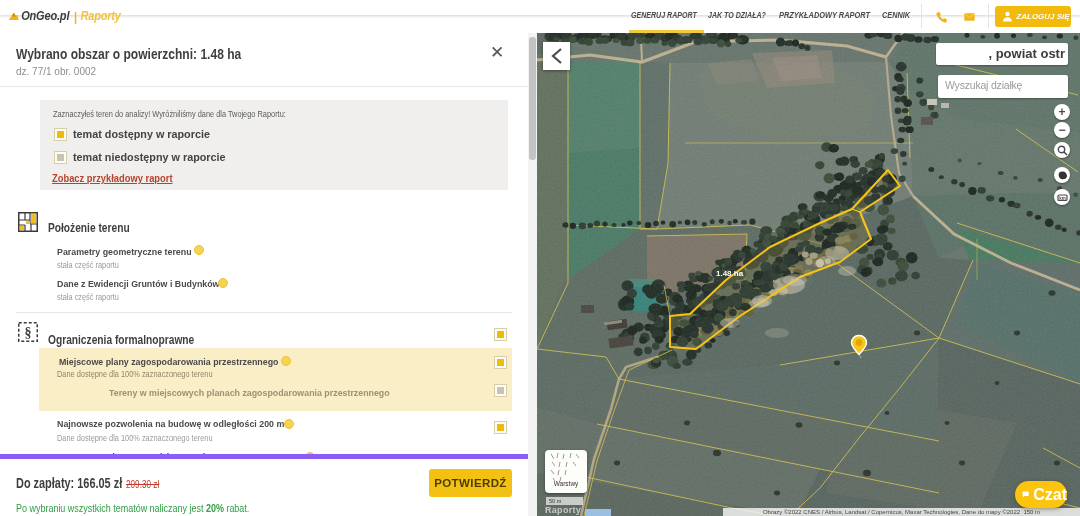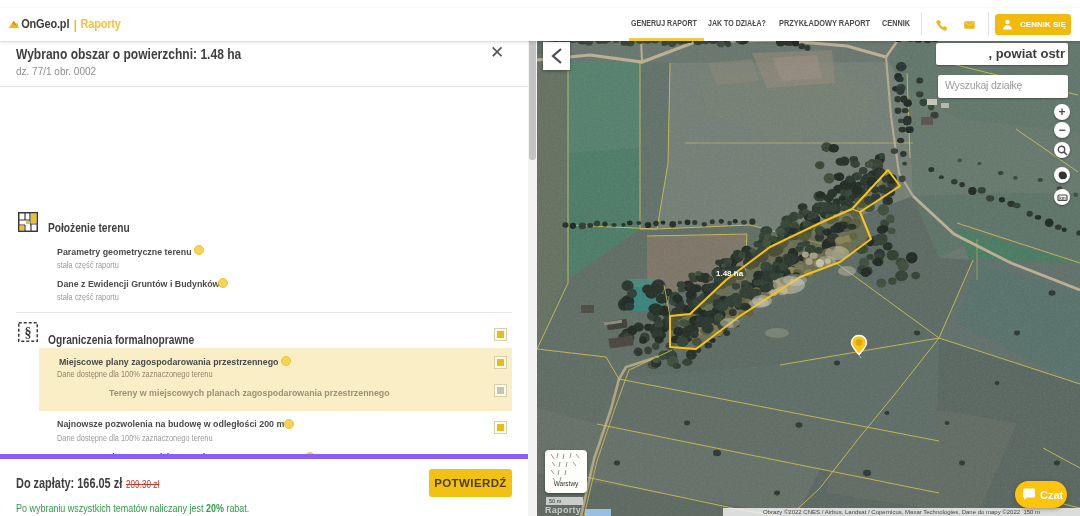--- a/index.html
+++ b/index.html
@@ -1,20 +1,20 @@
 <!DOCTYPE html>
 <html lang="pl"><head>
 <meta charset="utf-8">
 <title>OnGeo</title>
 <style>
 * { margin:0; padding:0; box-sizing:border-box; }
 html,body { width:1080px; height:516px; overflow:hidden; font-family:"Liberation Sans", sans-serif; background:#fff; }
 .abs { position:absolute; }
 
-#header { position:absolute; left:0; top:8px; width:1080px; height:33px; background:#fff; z-index:30; box-shadow:0 1px 3px rgba(0,0,0,.18); }
+#header { position:absolute; left:0; top:0; width:1080px; height:15px; background:#fff; z-index:30; box-shadow:0 1px 3px rgba(0,0,0,.18);font-style:italic; }
 #logo { position:absolute; left:8px; top:5px; height:22px; display:flex; align-items:center; transform:scaleX(0.88); transform-origin:0 50%; white-space:nowrap; }
 #logo .name { font-size:12.5px; font-weight:bold; color:#3d3d3d; letter-spacing:-0.2px; margin-left:2px; }
 #logo .bar { color:#f0b619; font-size:13px; font-weight:bold; margin:0 4px 0 5px; }
 #logo .rap { font-size:12.5px; font-weight:bold; color:#f4c23d; letter-spacing:-0.2px; }
 .nav { position:absolute; top:0; height:29px; display:flex; align-items:center; font-size:8.5px; font-weight:bold; color:#4b4b4b; letter-spacing:0; transform-origin:0 50%; white-space:nowrap; }
 #nav1 { left:631px; transform:scaleX(0.83);} #nav2 { left:708px; transform:scaleX(0.83);} #nav3 { left:779px; transform:scaleX(0.87);} #nav4 { left:882px; transform:scaleX(0.86);}
 #navline { position:absolute; left:629px; top:30px; width:75px; height:3px; background:#f2cb3d; }
 .vdiv { position:absolute; top:4px; width:1px; height:24px; background:#e4e4e4; }
 #loginbtn { position:absolute; left:995px; top:6px; width:76px; height:21px; background:#f2ba0c; border-radius:3px; display:flex; align-items:center; justify-content:center; }
 #loginbtn span { color:#fff; font-size:8px; font-weight:bold; letter-spacing:0; margin-left:20px; white-space:nowrap; }
@@ -52,21 +52,21 @@
 .mapbtn { position:absolute; width:16px; height:16px; border-radius:50%; background:#fff; box-shadow:0 1px 2px rgba(0,0,0,.4); display:flex; align-items:center; justify-content:center; font-size:12px; font-weight:bold; color:#4c4c4c; }
 #backbtn { position:absolute; left:543px; top:42px; width:27px; height:28px; background:#fff; box-shadow:0 1px 3px rgba(0,0,0,.4); display:flex; align-items:center; justify-content:center; z-index:10; }
 #sbox1 { position:absolute; left:936px; top:43px; width:132px; height:22px; background:#fff; border-radius:2px; box-shadow:0 1px 2px rgba(0,0,0,.3); z-index:10; font-size:13px; font-weight:bold; color:#3c3c3c; text-align:right; line-height:22px; padding-right:3px; }
 #sbox2 { position:absolute; left:938px; top:75px; width:130px; height:23px; background:#fff; border-radius:2px; box-shadow:0 1px 2px rgba(0,0,0,.3); z-index:10; font-size:10.5px; color:#9b9b9b; line-height:21px; padding-left:7px; letter-spacing:-0.2px; }
 #minimap { position:absolute; left:545px; top:450px; width:42px; height:43px; background:#fdfdfa; border-radius:4px; box-shadow:0 1px 3px rgba(0,0,0,.4); z-index:10; overflow:hidden; }
 #minimap .wl { position:absolute; left:0; top:30px; width:42px; text-align:center; font-size:6.5px; color:#333; }
 #scalebar { position:absolute; left:546px; top:497px; width:37px; height:8px; background:rgba(245,245,245,.7); z-index:10; font-size:5.5px; color:#333; line-height:8px; padding-left:3px; }
 #goog { position:absolute; left:545px; top:505px; z-index:10; font-size:9px; font-weight:bold; color:#d4d4d4; letter-spacing:0.3px; opacity:0.9; }
 #attrib { position:absolute; left:723px; top:508px; width:357px; height:8px; background:rgba(250,250,250,.8); z-index:10; font-size:6px; color:#444; line-height:8px; text-align:center; overflow:hidden; }
 #czat { position:absolute; left:1015px; top:481px; width:52px; height:27px; background:#fcc40f; border-radius:14px; box-shadow:0 1px 4px rgba(80,60,0,.5); z-index:10; display:flex; align-items:center; }
-#czat span { color:#fff; font-size:11px; font-weight:bold; margin-left:4px; }
+#czat span { color:#fff; font-size:16px; font-weight:bold; margin-left:4px; }
 </style>
 </head>
 <body>
 
 <div id="header">
   <div id="logo">
     <svg width="13" height="12" viewBox="0 0 16 14">
         <polygon points="1,12 8,3 11,7 13,5 15,12" fill="#f0b619"></polygon>
         <polygon points="8,3 11,7 9.5,8.5 6,6.5" fill="#c79107"></polygon>
       </svg>
@@ -86,21 +86,21 @@
   <svg class="abs" style="left:963px;top:13px;" width="13" height="8" viewBox="0 0 18 13">
       <rect x="0.5" y="0.5" width="17" height="12" rx="1.5" fill="#f0b619"></rect>
       <path d="M1 1.5 L9 7.5 L17 1.5" fill="none" stroke="#fff" stroke-width="1.1" opacity="0.55"></path>
     </svg>
   <div class="vdiv" style="left:988px;"></div>
   <div id="loginbtn">
     <svg class="abs" style="left:7px;top:5px;" width="11" height="11" viewBox="0 0 13 13">
         <circle cx="6.5" cy="3.6" r="2.6" fill="#fff"></circle>
         <path d="M1.2 12.5 C1.2 9.3 3.5 7.4 6.5 7.4 C9.5 7.4 11.8 9.3 11.8 12.5 Z" fill="#fff"></path>
       </svg>
-    <span>CENNIK SIĘ</span>
+    <span>ZALOGUJ SIĘ</span>
   </div>
 </div>
 
 <div id="map">
 <svg width="543" height="483" viewBox="0 0 543 483">
 <defs>
 <filter id="noise" x="0" y="0" width="100%" height="100%">
   <feTurbulence type="fractalNoise" baseFrequency="0.55" numOctaves="2" stitchTiles="stitch"></feTurbulence>
   <feColorMatrix type="saturate" values="0"></feColorMatrix>
   <feComponentTransfer>
@@ -862,20 +862,32 @@
 <text x="179" y="243" font-size="8" font-weight="bold" fill="#ffffff" font-family="Liberation Sans, sans-serif">1.48 ha</text>
 </svg>
 </div>
 
 <div id="panel">
   <div id="ptitle">Wybrano obszar o powierzchni: 1.48 ha</div>
   <div id="psub">dz. 77/1 obr. 0002</div>
   <div id="pclose">✕</div>
   <div id="phead-line"></div>
 
+  <div id="greybox">
+    <div class="intro">Zaznaczyłeś teren do analizy! Wyróżniliśmy dane dla Twojego Raportu:</div>
+    <div class="cb" style="left:14px; top:28px;">
+        <i></i>
+      </div>
+    <div class="cblabel" style="left:33px; top:28px;">temat dostępny w raporcie</div>
+    <div class="cb off" style="left:14px; top:51px;">
+        <i></i>
+      </div>
+    <div class="cblabel" style="left:33px; top:51px;">temat niedostępny w raporcie</div>
+    <div id="greylink">Zobacz przykładowy raport</div>
+  </div>
 
   <svg class="abs" style="left:18px;top:179px;" width="20" height="20" viewBox="0 0 20 20">
       <rect x="0.75" y="0.75" width="18.5" height="18.5" fill="#fff" stroke="#3a3a3a" stroke-width="1.5"></rect>
       <path d="M7 1 L7 8 M1 8 L12 8 M12 1 L12 12 M1 13 L7 13 M7 13 L7 19 M12 12 L19 12 M13 12 L13 19" stroke="#3a3a3a" stroke-width="1.2" fill="none"></path>
       <rect x="13" y="2" width="5" height="9" fill="#f0c020"></rect>
       <rect x="2" y="14" width="4" height="4" fill="#f0c020"></rect>
       <rect x="8" y="9" width="4" height="3" fill="#f0c020"></rect>
     </svg>
   <div class="sechead" style="left:48px; top:188px;">Położenie terenu</div>
 

